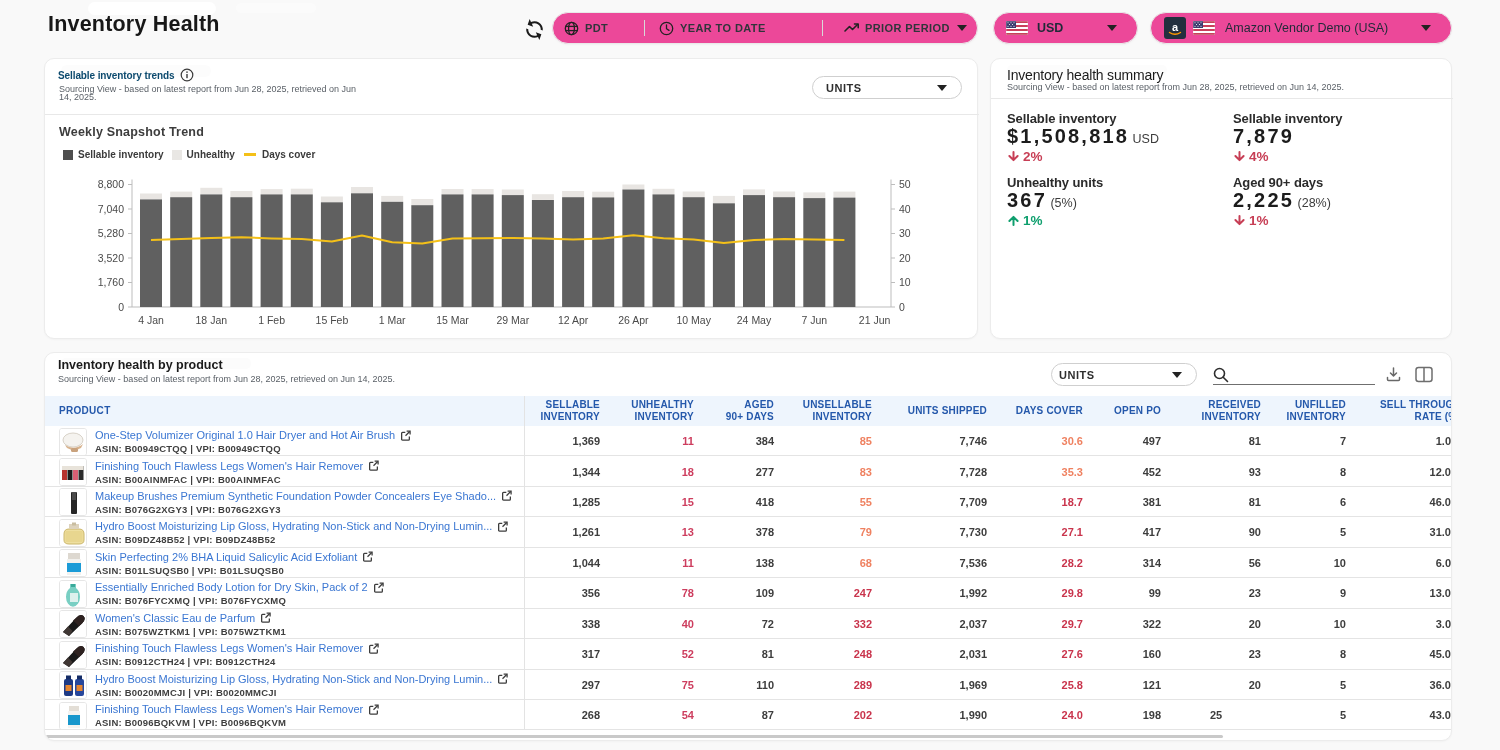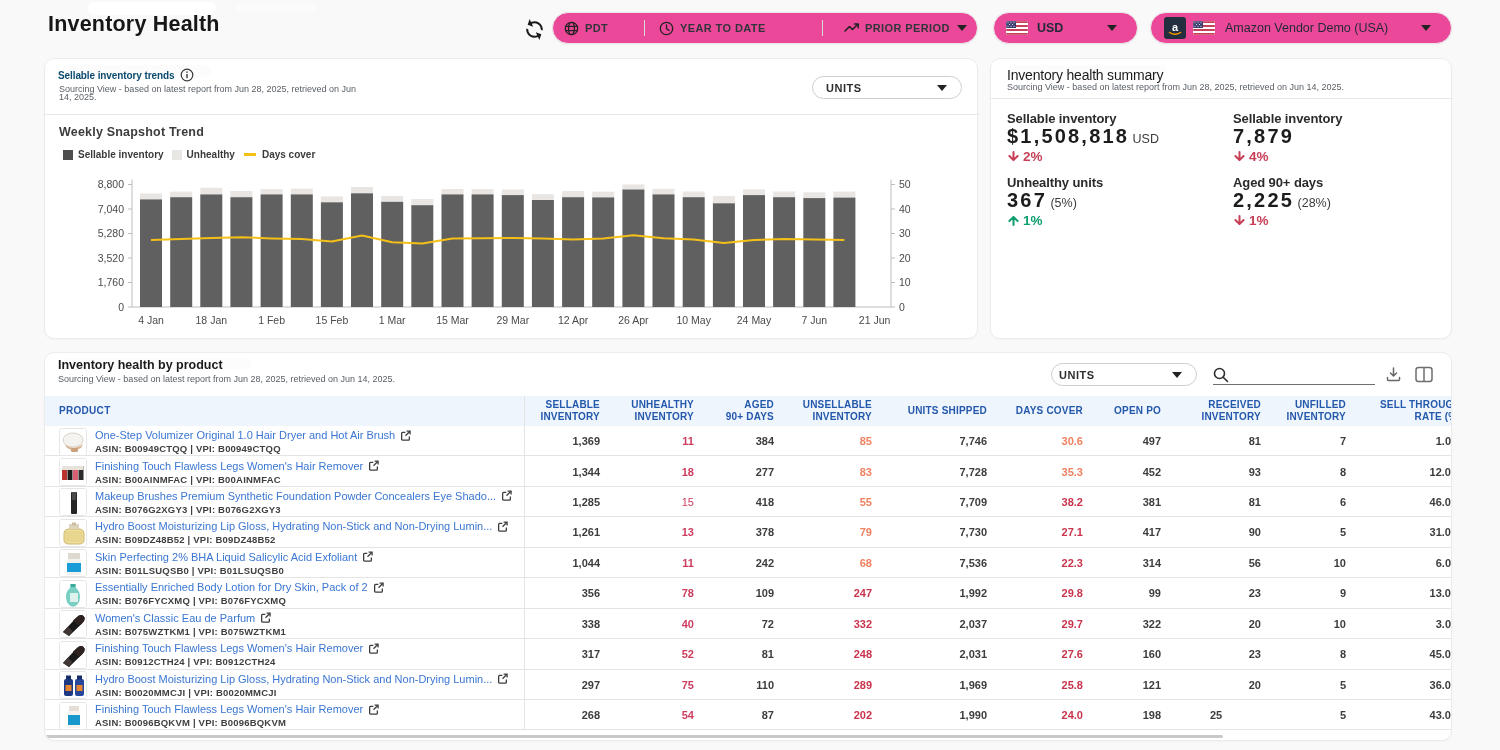--- a/index.html
+++ b/index.html
@@ -331,25 +331,25 @@
 <rect x="11" y="3" width="6" height="22" rx="1" fill="#262626"></rect>
           <rect x="12" y="3" width="4" height="8" fill="#4a4a4a"></rect>
         </svg></div>
       <div style="position:absolute;left:50px;top:3px;display:flex;align-items:center;font-size:11px;color:#3a76d2;white-space:nowrap">Makeup Brushes Premium Synthetic Foundation Powder Concealers Eye Shado...<svg width="11" height="11" viewBox="0 0 12 12" style="margin-left:5px;flex:none">
 <path d="M10.2 7 V10 Q10.2 11 9.2 11 H2.8 Q1.8 11 1.8 10 V3.6 Q1.8 2.6 2.8 2.6 H5.8" fill="none" stroke="#3c3c3c" stroke-width="1.4"></path>
 <path d="M7.2 1.2 H11 V5" fill="none" stroke="#3c3c3c" stroke-width="1.4"></path>
 <line x1="10.6" y1="1.6" x2="6" y2="6.2" stroke="#3c3c3c" stroke-width="1.4"></line>
 </svg></div>
       <div style="position:absolute;left:50px;top:17px;font-size:9.5px;font-weight:bold;color:#3f3f3f;letter-spacing:.2px">ASIN: B076G2XGY3 | VPI: B076G2XGY3</div>
       <div style="position:absolute;left:479px;top:9px;width:76px;text-align:right;font-size:11px;font-weight:bold;color:#3d3d3d">1,285</div>
-      <div style="position:absolute;left:565px;top:9px;width:84px;text-align:right;font-size:11px;font-weight:normal;color:#cd3d5e">15</div>
+      <div style="position:absolute;left:565px;top:9px;width:84px;text-align:right;font-size:11px;font-weight:bold;color:#cd3d5e">15</div>
       <div style="position:absolute;left:659px;top:9px;width:70px;text-align:right;font-size:11px;font-weight:bold;color:#3d3d3d">418</div>
       <div style="position:absolute;left:739px;top:9px;width:88px;text-align:right;font-size:11px;font-weight:bold;color:#ef8160">55</div>
       <div style="position:absolute;left:837px;top:9px;width:105px;text-align:right;font-size:11px;font-weight:bold;color:#3d3d3d">7,709</div>
-      <div style="position:absolute;left:952px;top:9px;width:86px;text-align:right;font-size:11px;font-weight:bold;color:#c9344c">38.2</div>
+      <div style="position:absolute;left:952px;top:9px;width:86px;text-align:right;font-size:11px;font-weight:bold;color:#c9344c">18.7</div>
       <div style="position:absolute;left:1048px;top:9px;width:68px;text-align:right;font-size:11px;font-weight:bold;color:#3d3d3d">381</div>
       <div style="position:absolute;left:1126px;top:9px;width:90px;text-align:right;font-size:11px;font-weight:bold;color:#3d3d3d">81</div>
       <div style="position:absolute;left:1226px;top:9px;width:75px;text-align:right;font-size:11px;font-weight:bold;color:#3d3d3d">6</div>
       <div style="position:absolute;left:1311px;top:9px;width:95px;text-align:right;font-size:11px;font-weight:bold;color:#3d3d3d">46.0</div>
     </div>
     <div class="abs" style="left:0;top:164.3px;width:1408px;height:30.45px;border-bottom:1px solid #e4e4e4">
       <div style="position:absolute;left:14px;top:1.5px;width:28px;height:28px;border:1px solid #e6e6e6;border-radius:3px;overflow:hidden"><svg width="28" height="28" viewBox="0 0 28 28">
           <rect width="28" height="28" fill="#fff"></rect>
 <path d="M4 14 Q4 9 9 9 H19 Q24 9 24 14 V20 Q24 24 19 24 H9 Q4 24 4 20 Z" fill="#eedfa0" stroke="#cbb66a" stroke-width="1"></path>
 <rect x="5.5" y="11" width="17" height="11" fill="#e6d188" opacity=".7"></rect>
@@ -381,24 +381,24 @@
 <rect x="7" y="13" width="14" height="9" fill="#1b9bd7"></rect>
         </svg></div>
       <div style="position:absolute;left:50px;top:3px;display:flex;align-items:center;font-size:11px;color:#3a76d2;white-space:nowrap">Skin Perfecting 2% BHA Liquid Salicylic Acid Exfoliant<svg width="11" height="11" viewBox="0 0 12 12" style="margin-left:5px;flex:none">
 <path d="M10.2 7 V10 Q10.2 11 9.2 11 H2.8 Q1.8 11 1.8 10 V3.6 Q1.8 2.6 2.8 2.6 H5.8" fill="none" stroke="#3c3c3c" stroke-width="1.4"></path>
 <path d="M7.2 1.2 H11 V5" fill="none" stroke="#3c3c3c" stroke-width="1.4"></path>
 <line x1="10.6" y1="1.6" x2="6" y2="6.2" stroke="#3c3c3c" stroke-width="1.4"></line>
 </svg></div>
       <div style="position:absolute;left:50px;top:17px;font-size:9.5px;font-weight:bold;color:#3f3f3f;letter-spacing:.2px">ASIN: B01LSUQSB0 | VPI: B01LSUQSB0</div>
       <div style="position:absolute;left:479px;top:9px;width:76px;text-align:right;font-size:11px;font-weight:bold;color:#3d3d3d">1,044</div>
       <div style="position:absolute;left:565px;top:9px;width:84px;text-align:right;font-size:11px;font-weight:bold;color:#cd3d5e">11</div>
-      <div style="position:absolute;left:659px;top:9px;width:70px;text-align:right;font-size:11px;font-weight:bold;color:#3d3d3d">242</div>
+      <div style="position:absolute;left:659px;top:9px;width:70px;text-align:right;font-size:11px;font-weight:bold;color:#3d3d3d">138</div>
       <div style="position:absolute;left:739px;top:9px;width:88px;text-align:right;font-size:11px;font-weight:bold;color:#ef8160">68</div>
       <div style="position:absolute;left:837px;top:9px;width:105px;text-align:right;font-size:11px;font-weight:bold;color:#3d3d3d">7,536</div>
-      <div style="position:absolute;left:952px;top:9px;width:86px;text-align:right;font-size:11px;font-weight:bold;color:#c9344c">22.3</div>
+      <div style="position:absolute;left:952px;top:9px;width:86px;text-align:right;font-size:11px;font-weight:bold;color:#c9344c">28.2</div>
       <div style="position:absolute;left:1048px;top:9px;width:68px;text-align:right;font-size:11px;font-weight:bold;color:#3d3d3d">314</div>
       <div style="position:absolute;left:1126px;top:9px;width:90px;text-align:right;font-size:11px;font-weight:bold;color:#3d3d3d">56</div>
       <div style="position:absolute;left:1226px;top:9px;width:75px;text-align:right;font-size:11px;font-weight:bold;color:#3d3d3d">10</div>
       <div style="position:absolute;left:1311px;top:9px;width:95px;text-align:right;font-size:11px;font-weight:bold;color:#3d3d3d">6.0</div>
     </div>
     <div class="abs" style="left:0;top:225.2px;width:1408px;height:30.45px;border-bottom:1px solid #e4e4e4">
       <div style="position:absolute;left:14px;top:1.5px;width:28px;height:28px;border:1px solid #e6e6e6;border-radius:3px;overflow:hidden"><svg width="28" height="28" viewBox="0 0 28 28">
           <rect width="28" height="28" fill="#fff"></rect>
 <path d="M10 3 h6 v4 q4 3 4 9 a6.5 9 0 0 1 -14 0 q0-6 4-9 Z" fill="#79cfc3"></path>
 <rect x="10" y="12" width="8" height="9" fill="#eef7f4" opacity=".85"></rect>

